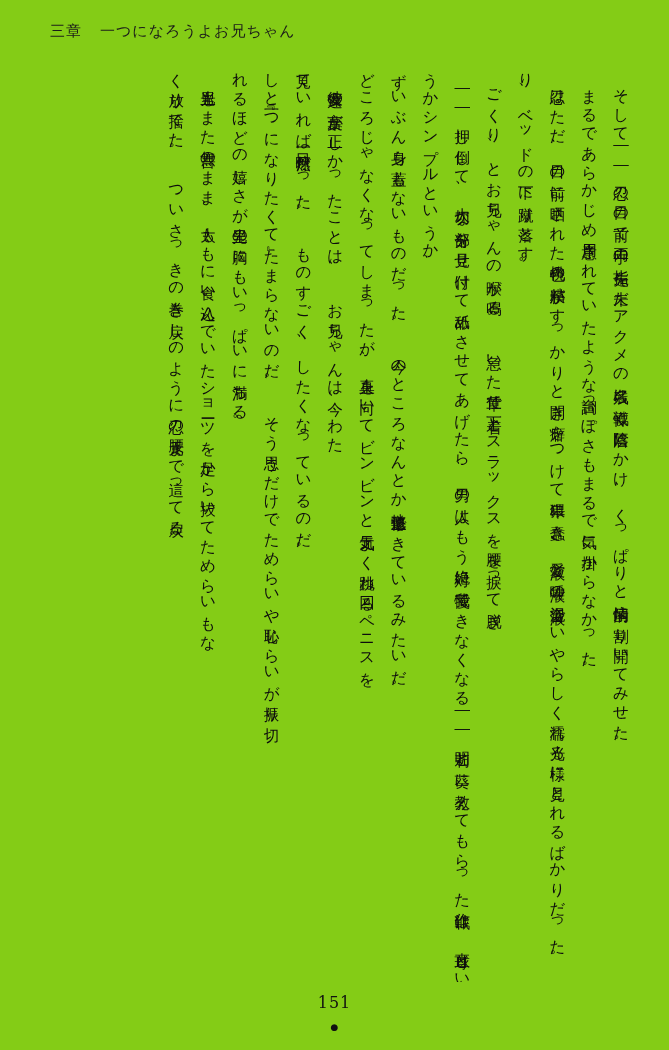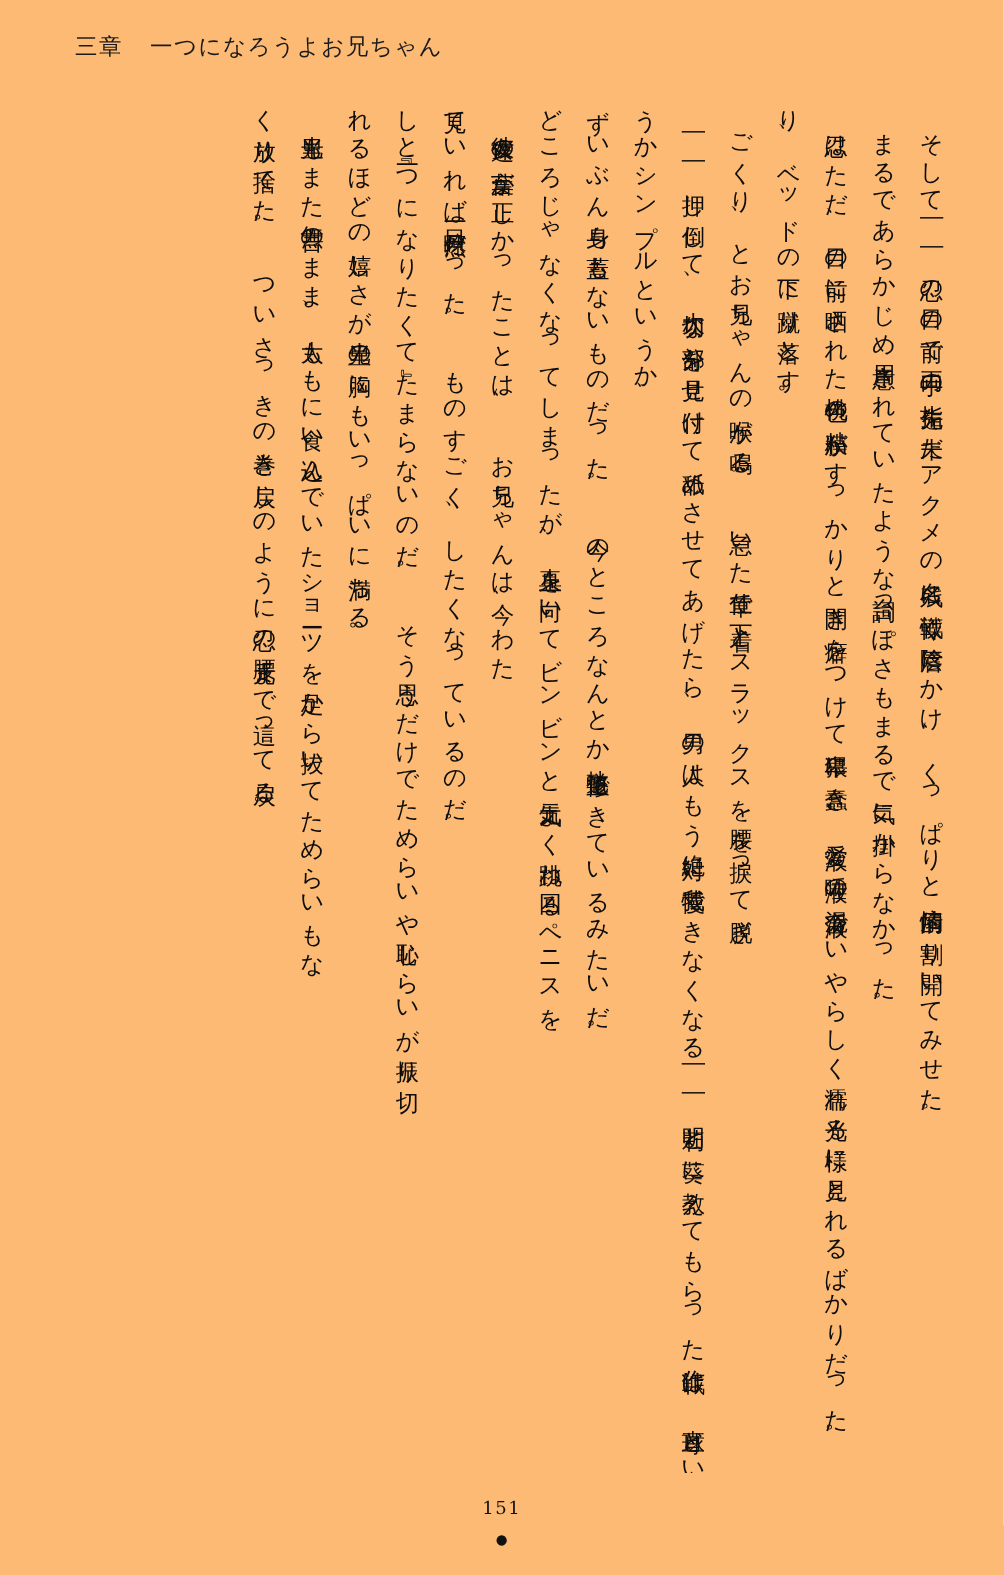--- a/index.html
+++ b/index.html
@@ -15,21 +15,21 @@
     position: relative;
     overflow: hidden;
   }
 
   .page {
     position: absolute;
     left: 0;
     top: 0;
     width: 669px;
     height: 1050px;
-    background: #fdba74;
+    background: #84cc16;
   }
 
   
   .header {
     position: absolute;
     top: 22px;
     left: 50px;
     right: 40px;
     height: 26px;
     font-size: 15px;
@@ -68,21 +68,21 @@
     text-indent: 0;
   }
 
   
   .page-number {
     position: absolute;
     bottom: 38px;
     left: 0;
     width: 669px;
     text-align: center;
-    font-size: 12px;
+    font-size: 16px;
     letter-spacing: 1px;
     color: #111111;
     font-family: "DejaVu Serif", serif;
   }
   .page-mark {
     position: absolute;
     bottom: 18px;
     left: 0;
     width: 669px;
     text-align: center;

